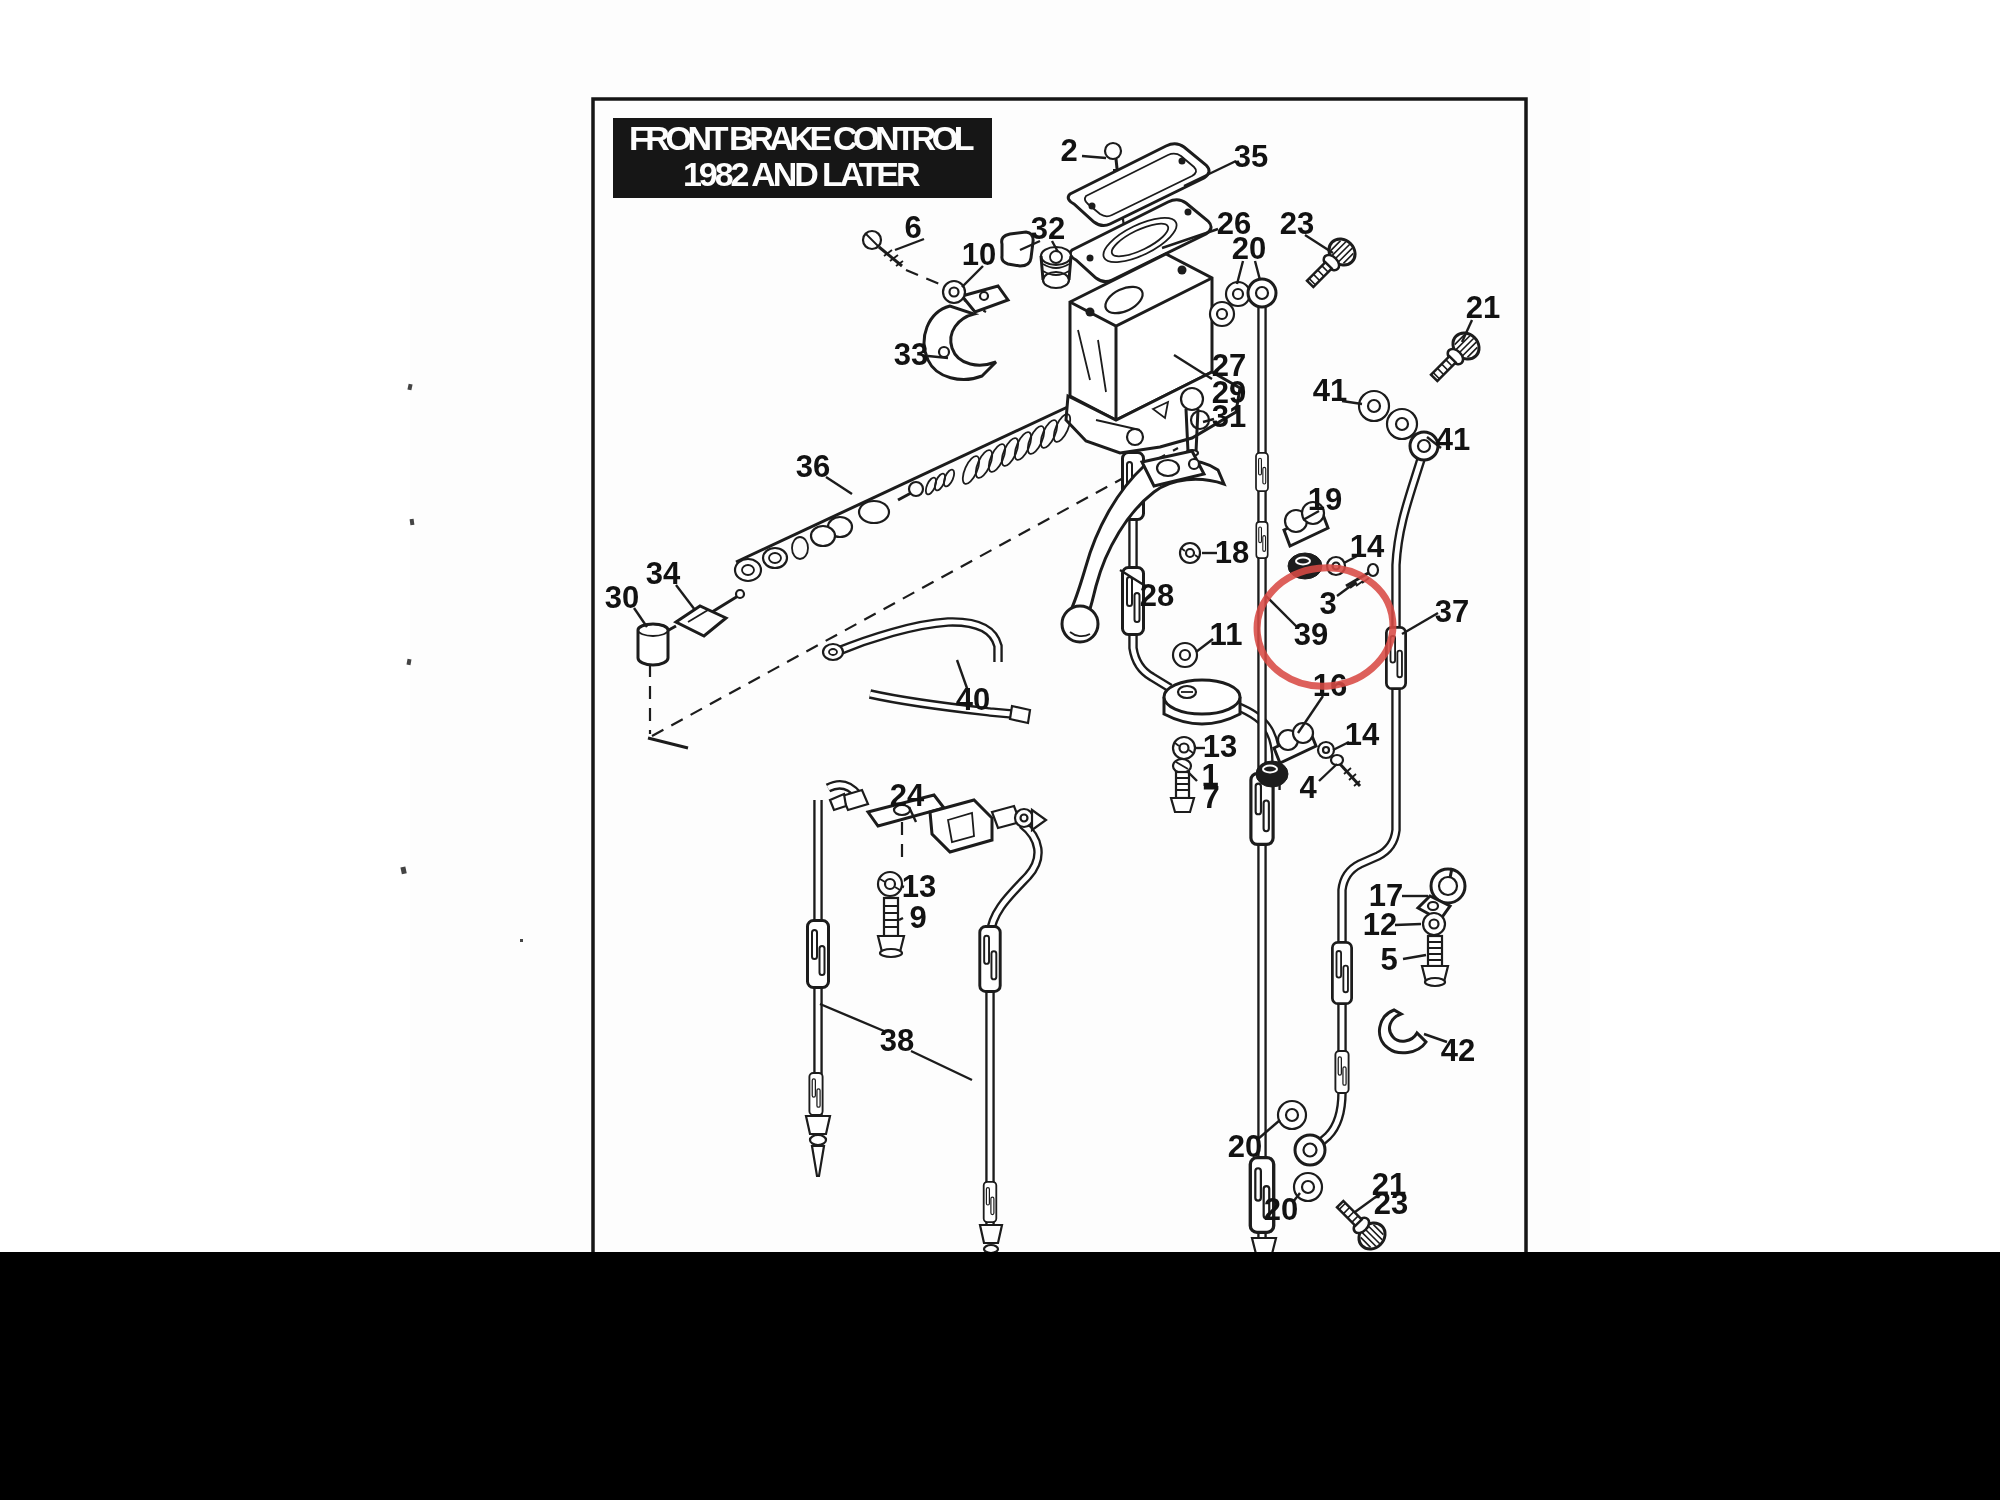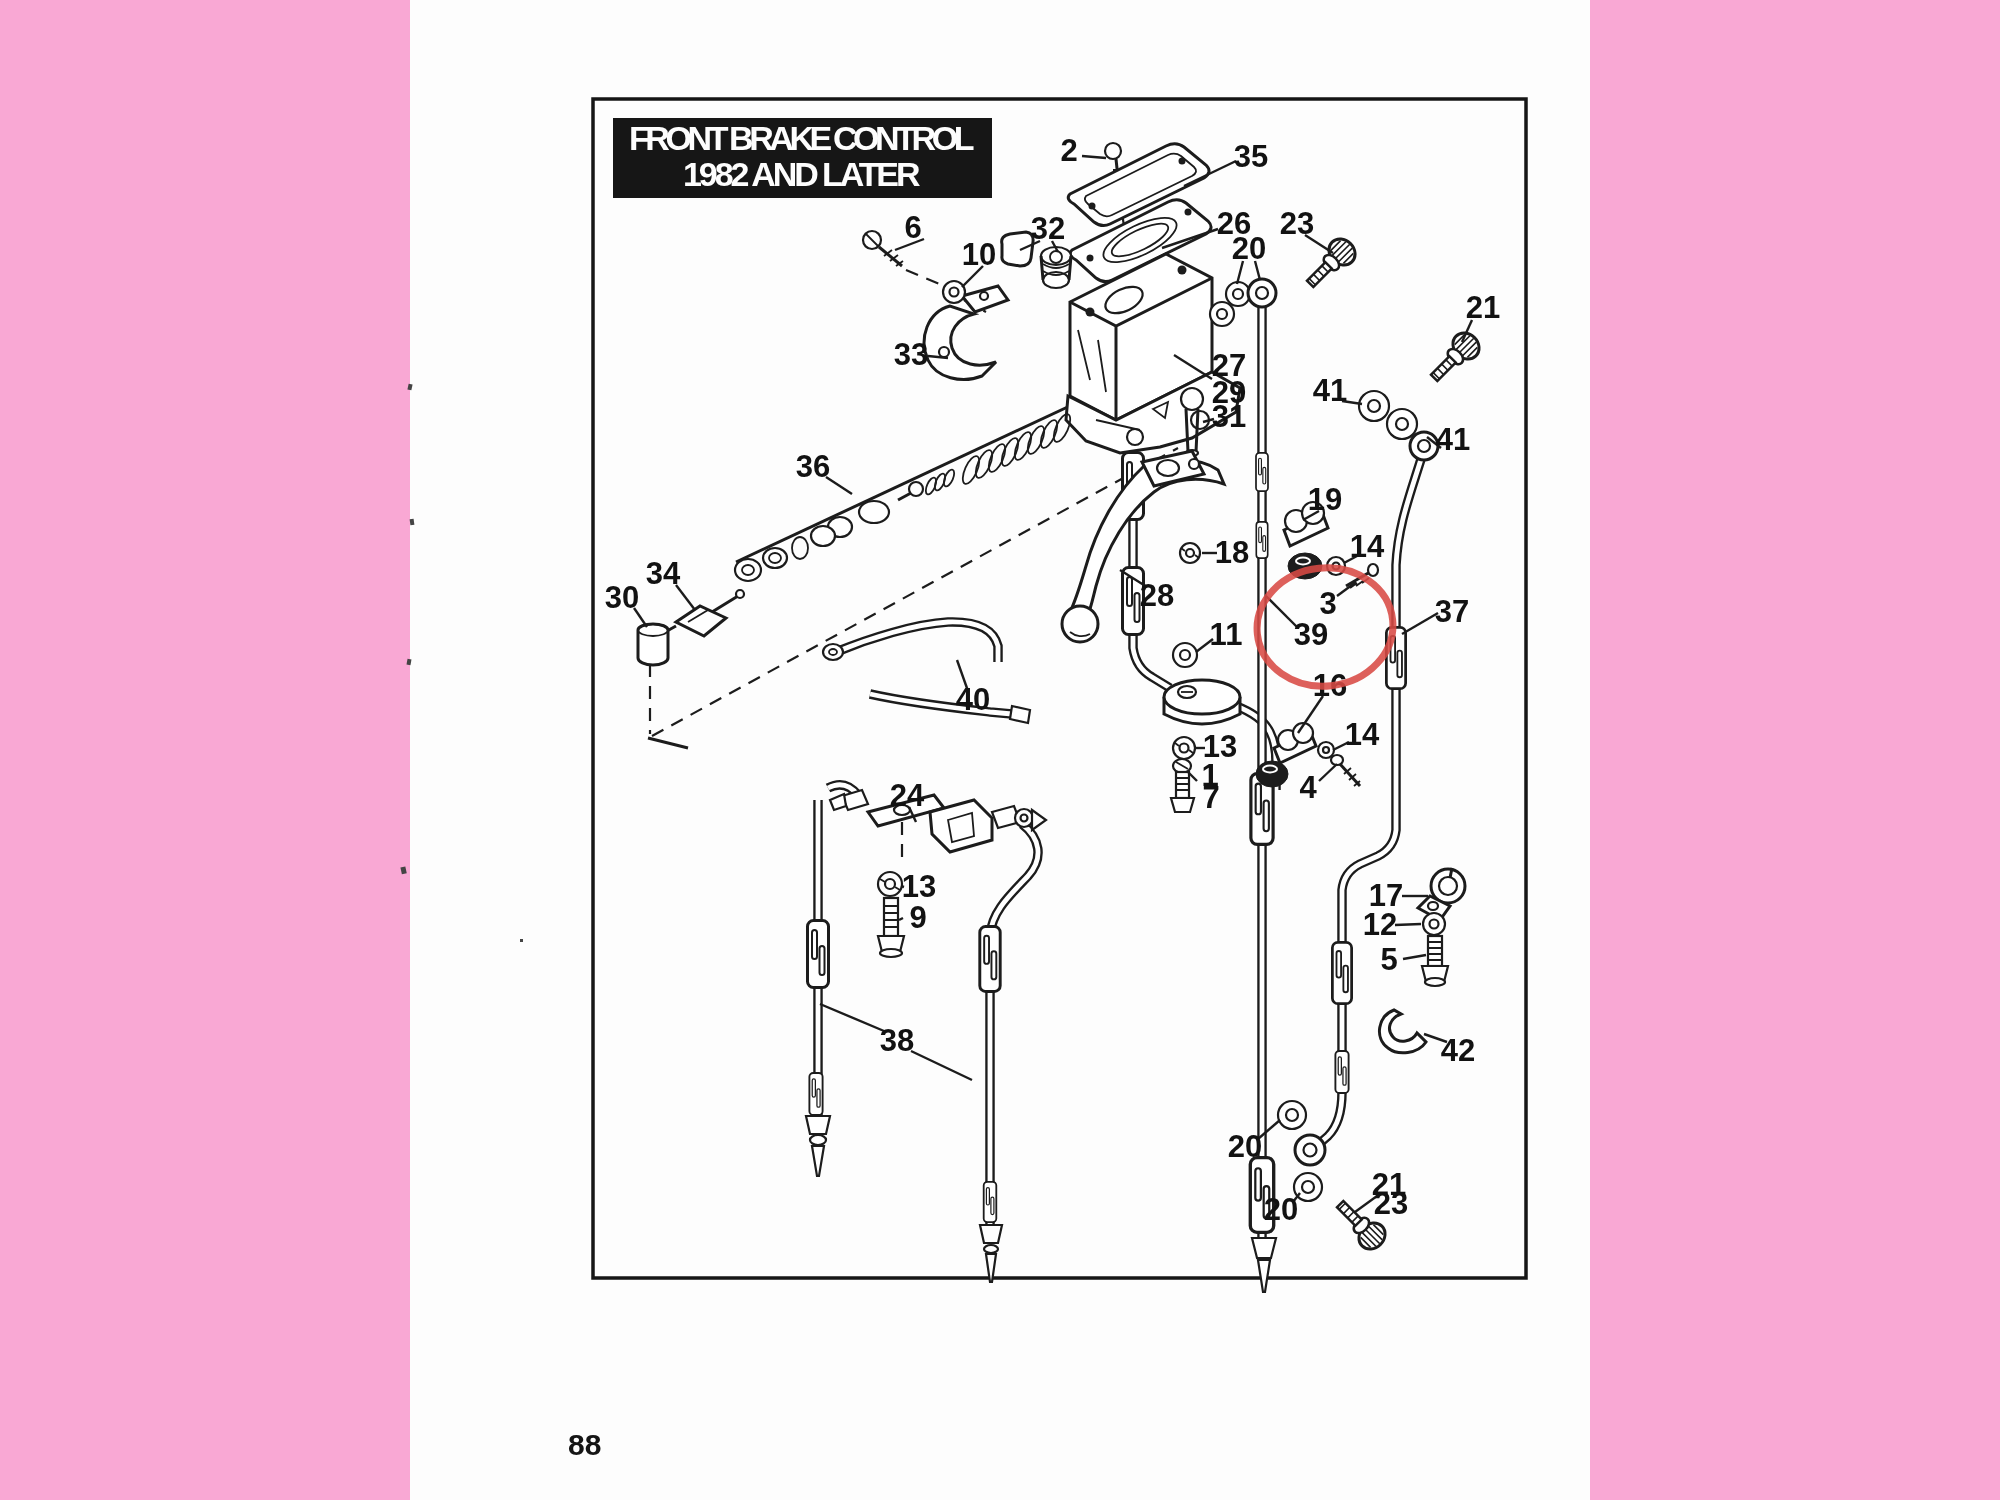--- a/index.html
+++ b/index.html
@@ -1,16 +1,16 @@
 <!DOCTYPE html>
 <html><head>
 <meta charset="utf-8">
 <style>
   html,body{margin:0;padding:0;background:#000;}
-  #stage{position:relative;width:2000px;height:1500px;background:#f9a8d4;overflow:hidden;
+  #stage{position:relative;width:2000px;height:1252px;background:#ffffff;overflow:hidden;
          font-family:"Liberation Sans",sans-serif;}
   svg{position:absolute;inset:0;display:block;}
   .ln{stroke:#1c1c1c;stroke-width:3;fill:none;}
   .fillw{fill:#ffffff;stroke:#1c1c1c;stroke-width:3;}
   .fillw2{fill:#ffffff;stroke:#1c1c1c;stroke-width:2.2;}
   .thin{stroke:#1c1c1c;stroke-width:1.8;fill:none;}
   .ldr{stroke:#1c1c1c;stroke-width:2.4;fill:none;}
   .dsh{stroke:#1c1c1c;stroke-width:2.2;fill:none;stroke-dasharray:13 9;}
   .tubeO{stroke:#1c1c1c;stroke-width:9.5;fill:none;}
   .tubeI{stroke:#ffffff;stroke-width:4.8;fill:none;}

